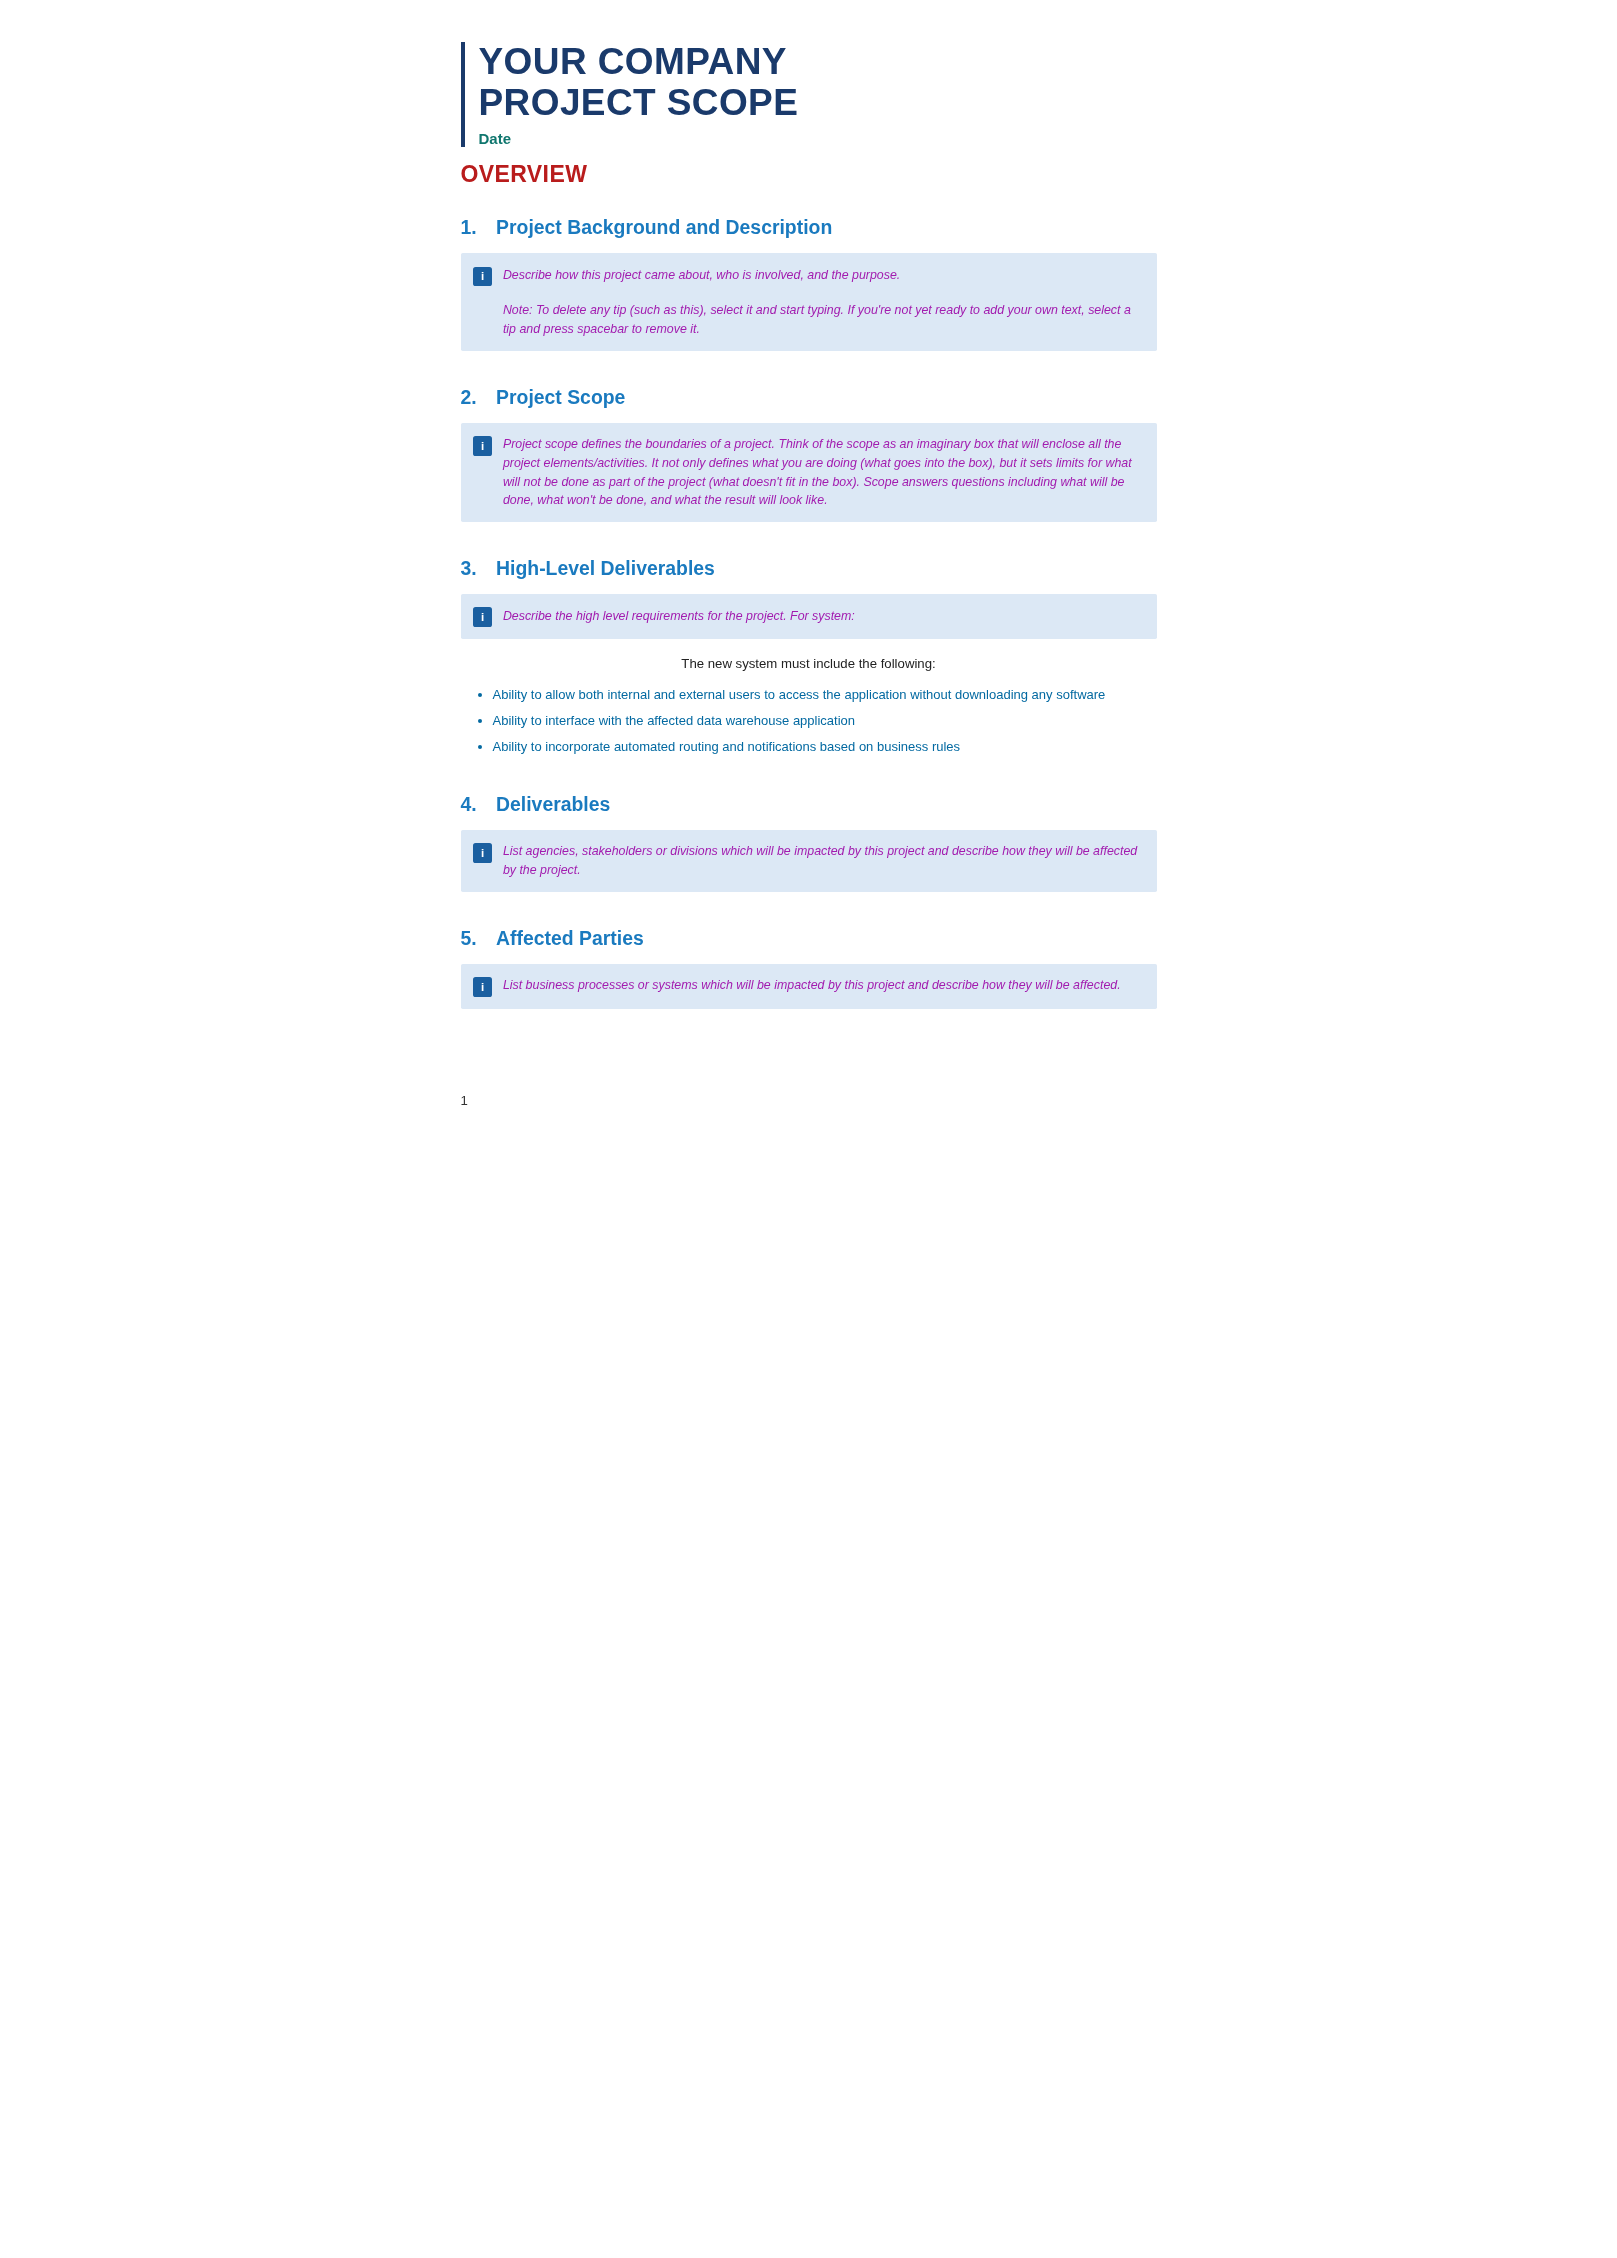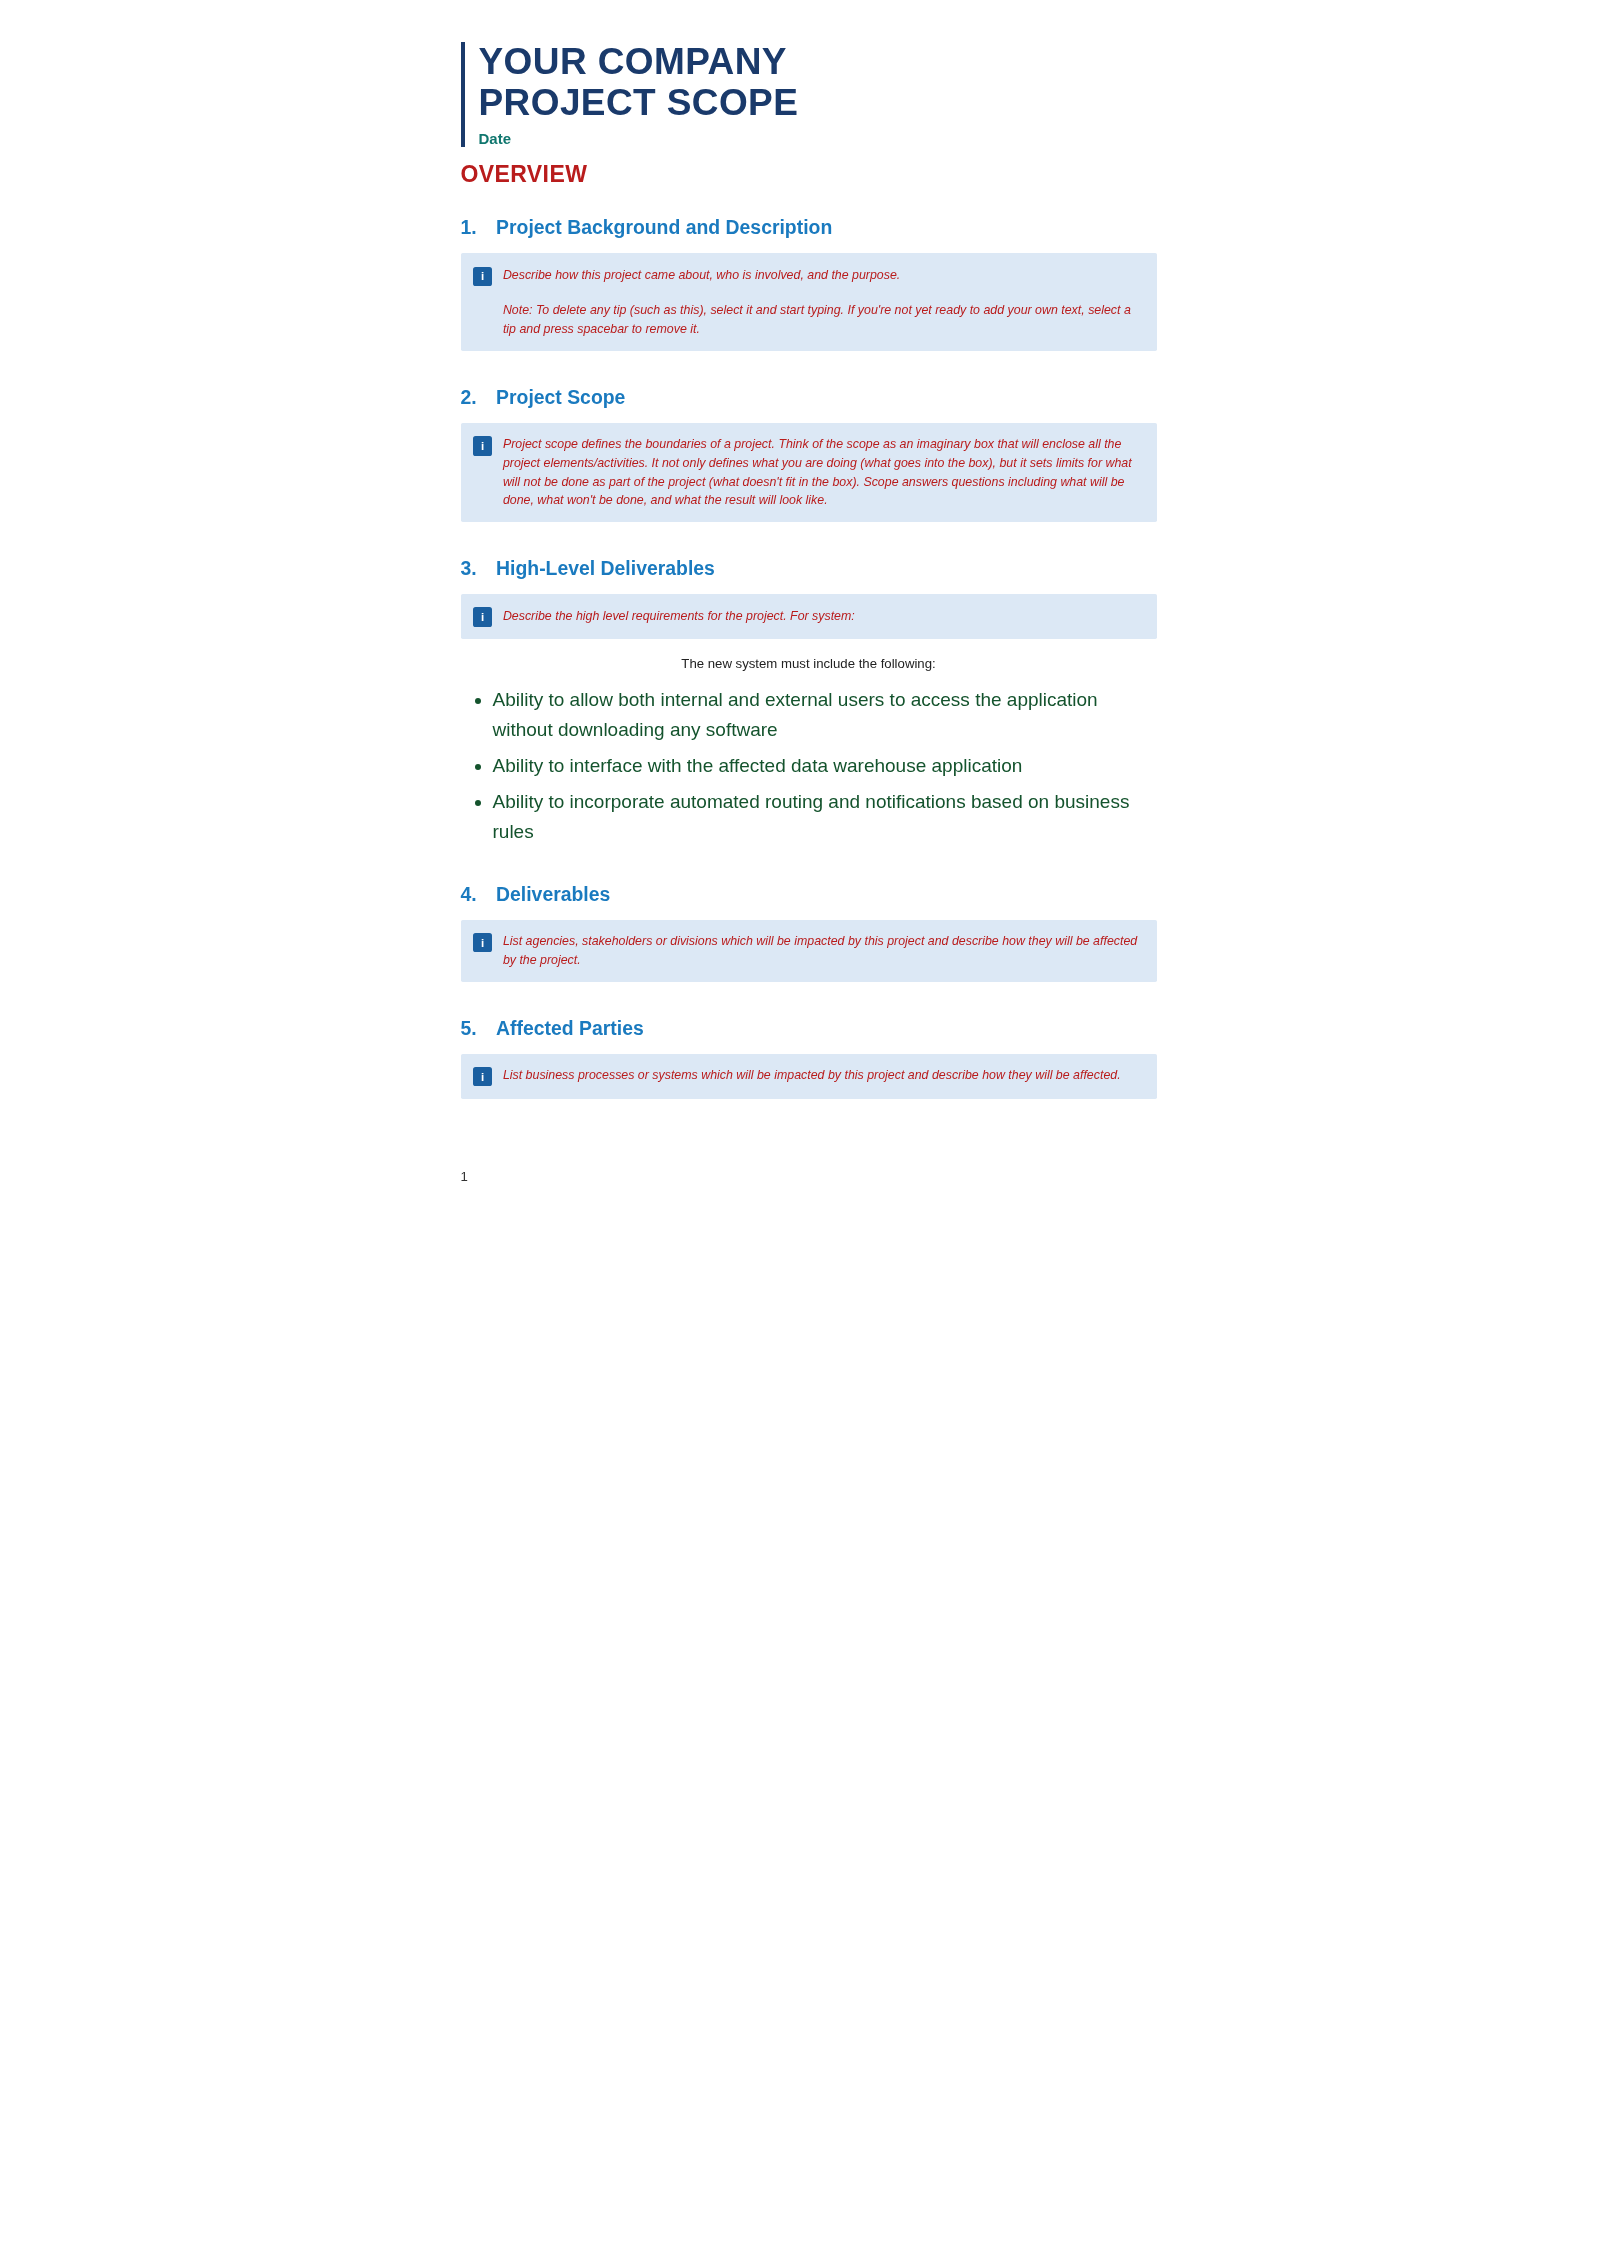--- a/index.html
+++ b/index.html
@@ -89,21 +89,21 @@
       display: flex;
       align-items: center;
       justify-content: center;
       flex-shrink: 0;
       margin-top: 0.9px;
     }
 
     .info-text {
       font-size: 12.4px;
       font-style: italic;
-      color: #b91c1c;
+      color: #a21caf;
       line-height: 1.5;
     }
 
     .info-text p + p {
       margin-top: 17px;
     }
 
     .body-text {
       font-size: 13.2px;
       color: #222;
@@ -113,22 +113,22 @@
       text-align: center;
     }
 
     .bullet-list {
       list-style: disc;
       padding-left: 32px;
       margin-bottom: 14px;
     }
 
     .bullet-list li {
-      font-size: 19px;
-      color: #14532d;
+      font-size: 13px;
+      color: #0369a1;
       line-height: 1.6;
       margin-bottom: 5.3px;
     }
 
     .page-number {
       position: absolute;
       bottom: 21px;
       left: 56px;
       font-size: 13.2px;
       color: #333;

